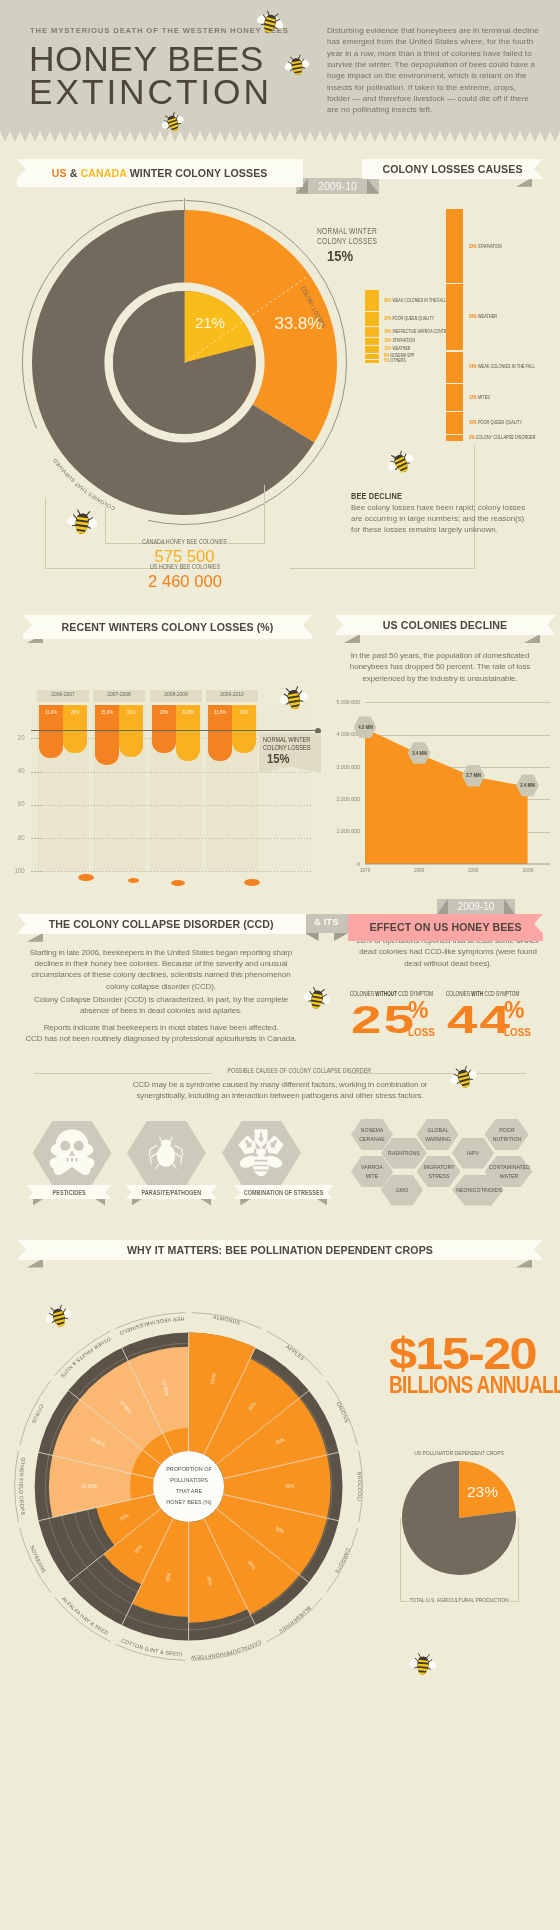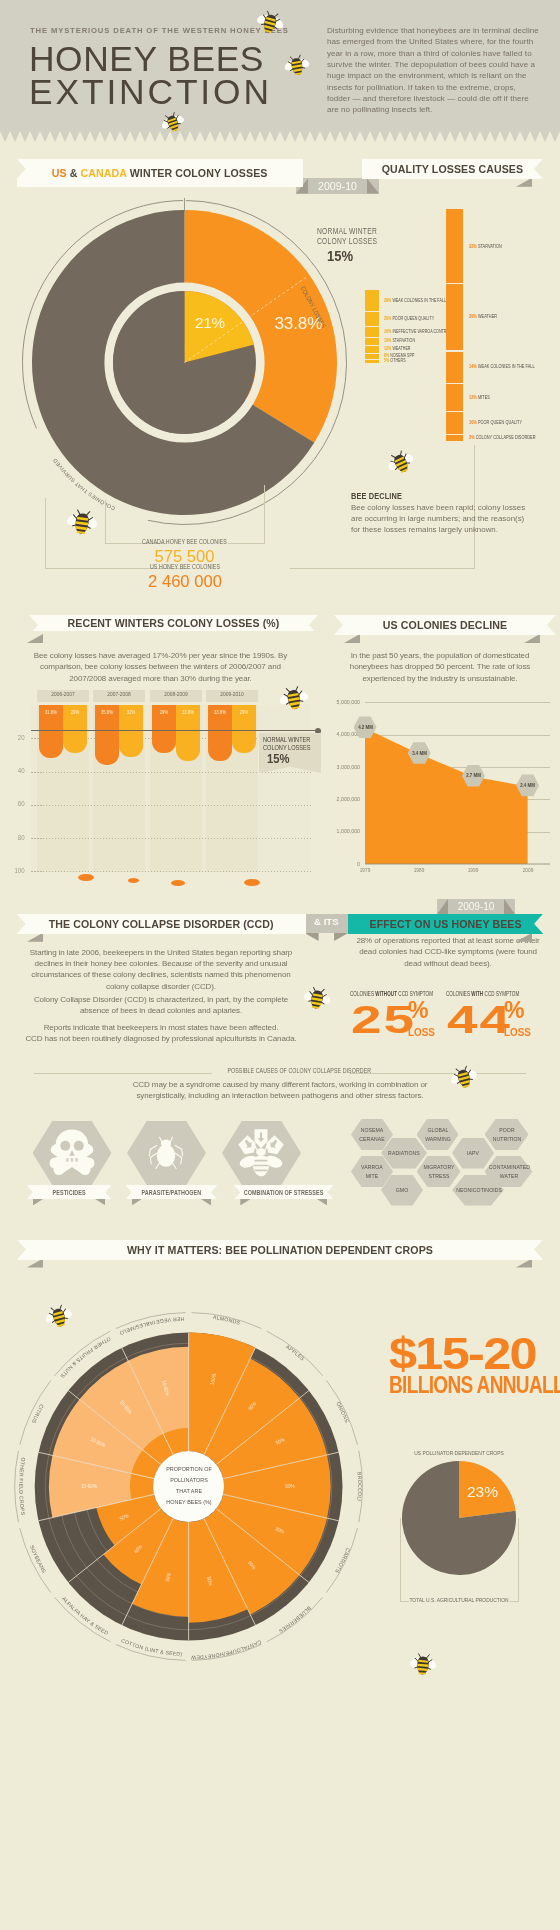--- a/index.html
+++ b/index.html
@@ -76,21 +76,21 @@
       <div class="nl" style="height:20px;width:9px;background:#eeebd6"></div>
       <span><span><span class="or">US</span> &amp; <span class="ye">CANADA</span> WINTER COLONY LOSSES</span></span>
     </div>
 <div class="abs" style="left:296px;top:178.4px;width:83px;height:15.2px;background:#c6c3b7;z-index:2"></div>
 <div class="abs" style="left:296px;top:178.4px;width:12px;height:15.2px;background:#a29d8e;clip-path:polygon(0 100%,100% 0,100% 100%);z-index:3"></div>
 <div class="abs" style="left:367px;top:178.4px;width:12px;height:15.2px;background:#a29d8e;clip-path:polygon(100% 100%,0 0,0 100%);z-index:3"></div>
 <div class="abs" style="left:296px;top:180px;width:83px;text-align:center;font-size:10.6px;color:#fbfaf2;font-weight:400;letter-spacing:0px;z-index:4">2009-10</div>
 <div class="tl" style="left:516px;top:177.7px;width:16px;height:9px;clip-path:polygon(100% 0,0 100%,100% 100%)"></div>
     <div class="rb" style="left:362px;top:158.7px;width:181px;height:20px;font-size:10.6px;color:#4e463b;background:#fcfbf4">
       <div class="nr" style="height:20px;width:9px;background:#eeebd6"></div>
-      <span><span>QUALITY LOSSES CAUSES</span></span>
+      <span><span>COLONY LOSSES CAUSES</span></span>
     </div>
 <svg class="abs" style="left:0px;top:0px;width:560px;height:560px" viewBox="0 0 560 560">
       <path d="M183.09,200.51 A162.00,162.00 0 0 0 36.51,428.39" fill="none" stroke="#8d8779" stroke-width="0.9"></path>
       <path d="M148.06,520.35 A162.00,162.00 0 1 0 185.91,200.51" fill="none" stroke="#8d8779" stroke-width="0.9"></path>
       <path id="arcpath" d="M148.42,518.79 A160.40,160.40 0 0 1 37.97,427.74" fill="none"></path>
       <text font-size="5.3" fill="#6e6a5e" letter-spacing="0.35" font-family="Liberation Sans, sans-serif" transform="scale(1,1)"><textPath href="#arcpath" startOffset="50%" text-anchor="middle">COLONIES THAT SURVIVED</textPath></text>
       <path d="M184.50,362.50 L184.50,210.00 A152.50,152.50 0 0 1 314.28,442.59 Z" fill="#f7931e"></path>
       <path d="M184.50,362.50 L314.28,442.59 A152.50,152.50 0 1 1 184.50,210.00 Z" fill="#73695c"></path>
       <circle cx="184.5" cy="362.5" r="75.8" fill="none" stroke="#efecd9" stroke-width="8.6"></circle>
       <path d="M184.50,362.50 L184.50,291.20 A71.30,71.30 0 0 1 253.56,344.77 Z" fill="#f9bd1b"></path>
@@ -164,26 +164,25 @@
 <path d="M32 14 L42 28 M68 14 L58 28" stroke="#3d3830" stroke-width="3.2" fill="none" stroke-linecap="round"></path>
 <path d="M22 30 L36 42 M78 30 L64 42" stroke="#3d3830" stroke-width="3.2" fill="none" stroke-linecap="round"></path>
 <path d="M24 62 L38 56 M76 62 L62 56" stroke="#3d3830" stroke-width="3.2" fill="none" stroke-linecap="round"></path>
 <path d="M50 22 c13 0 19 10 19 24 c0 20 -8 36 -19 36 c-11 0 -19 -16 -19 -36 c0 -14 6 -24 19 -24 z" fill="#3d3830"></path>
 <path d="M34 34 h32 v7 h-33 z" fill="#f6c816"></path>
 <path d="M32 47 h36 v8 h-36 z" fill="#f6c816"></path>
 <path d="M34 61 h32 v8 h-32 z" fill="#f6c816"></path>
 <path d="M38 75 h24 v6 h-24 z" fill="#f6c816"></path>
 </svg></div>
 <div class="tl" style="left:27px;top:634.0px;width:16px;height:9px;clip-path:polygon(0 100%,100% 0,100% 100%)"></div>
-    <div class="rb" style="left:29px;top:615.0px;width:289px;height:16px;font-size:10.6px;color:#4e463b;background:#fcfbf4">
+    <div class="rb" style="left:23px;top:615.0px;width:289px;height:24px;font-size:10.6px;color:#4e463b;background:#fcfbf4">
       <div class="nl" style="height:20px;width:9px;background:#eeebd6"></div>
       <div class="nr" style="height:20px;width:9px;background:#eeebd6"></div>
       <span><span>RECENT WINTERS COLONY LOSSES (%)</span></span>
     </div>
-<div class="sub" style="left:31px;top:650px;width:259px;">Bee colony losses have averaged 17%-20% per year since the 1990s. By comparison, bee colony losses between the winters of 2006/2007 and 2007/2008 averaged more than 30% during the year.</div>
 <div class="tl" style="left:344px;top:634.0px;width:16px;height:9px;clip-path:polygon(0 100%,100% 0,100% 100%)"></div>
     <div class="tl" style="left:524px;top:634.0px;width:16px;height:9px;clip-path:polygon(100% 0,0 100%,100% 100%)"></div>
     <div class="rb" style="left:334px;top:615.0px;width:222px;height:20px;font-size:10.6px;color:#4e463b;background:#fcfbf4">
       <div class="nl" style="height:20px;width:9px;background:#eeebd6"></div>
       <div class="nr" style="height:20px;width:9px;background:#eeebd6"></div>
       <span><span>US COLONIES DECLINE</span></span>
     </div>
 <div class="sub" style="left:347px;top:650px;width:186px;">In the past 50 years, the population of domesticated honeybees has dropped 50 percent. The rate of loss experienced by the industry is unsustainable.</div>
 <div class="abs" style="left:31px;top:705px;width:280px;height:167px;background:#ece9d4"></div>
 <div class="abs" style="left:37.0px;top:705px;width:52.0px;height:167px;background:#e9e5cd"></div>
@@ -277,21 +276,21 @@
 <div class="tl" style="left:27px;top:932.8px;width:16px;height:9px;clip-path:polygon(0 100%,100% 0,100% 100%)"></div>
     <div class="rb" style="left:16.7px;top:913.8px;width:289px;height:20px;font-size:10.6px;color:#4e463b;background:#fcfbf4">
       <div class="nl" style="height:20px;width:9px;background:#eeebd6"></div>
       <span><span>THE COLONY COLLAPSE DISORDER (CCD)</span></span>
     </div>
 <div class="abs" style="left:304.6px;top:913.8px;width:43.5px;height:19.2px;background:#c6c3b7;z-index:2"></div>
 <div class="abs" style="left:304.6px;top:916.2px;width:43.5px;text-align:center;font-size:9.6px;color:#fbfaf2;font-weight:bold;z-index:3">&amp; ITS</div>
 <div class="abs" style="left:304.6px;top:933px;width:14px;height:8px;background:#a29d8e;clip-path:polygon(0 0,100% 0,100% 100%);z-index:1"></div>
 <div class="abs" style="left:334.1px;top:933px;width:14px;height:8px;background:#a29d8e;clip-path:polygon(0 0,100% 0,0 100%);z-index:1"></div>
 <div class="tl" style="left:516px;top:932.8px;width:16px;height:9px;clip-path:polygon(100% 0,0 100%,100% 100%)"></div>
-    <div class="rb" style="left:348.1px;top:913.8px;width:195px;height:20px;font-size:10.6px;color:#4e463b;background:#14b8a6">
+    <div class="rb" style="left:348.1px;top:913.8px;width:195px;height:27px;font-size:10.6px;color:#4e463b;background:#fca5a5">
       <div class="nr" style="height:20px;width:9px;background:#eeebd6"></div>
       <span><span>EFFECT ON US HONEY BEES</span></span>
     </div>
 <div class="abs" style="left:437px;top:899px;width:78px;height:15.2px;background:#c6c3b7"></div>
 <div class="abs" style="left:437px;top:899px;width:11px;height:15.2px;background:#a29d8e;clip-path:polygon(0 100%,100% 0,100% 100%)"></div>
 <div class="abs" style="left:504px;top:899px;width:11px;height:15.2px;background:#a29d8e;clip-path:polygon(100% 100%,0 0,0 100%)"></div>
 <div class="abs" style="left:437px;top:900.5px;width:78px;text-align:center;font-size:10px;color:#fbfaf2;">2009-10</div>
 <div class="sub" style="left:25px;top:946.5px;width:272px;">Starting in late 2006, beekeepers in the United States began reporting sharp declines in their honey bee colonies. Because of the severity and unusual circumstances of these colony declines, scientists named this phenomenon colony collapse disorder (CCD).</div>
 <div class="sub" style="left:24px;top:994px;width:274px;">Colony Collapse Disorder (CCD) is characterized, in part, by the complete absence of bees in dead colonies and apiaries.</div>
 <div class="sub" style="left:13px;top:1022px;width:296px;white-space:pre-line;">Reports indicate that beekeepers in most states have been affected.

